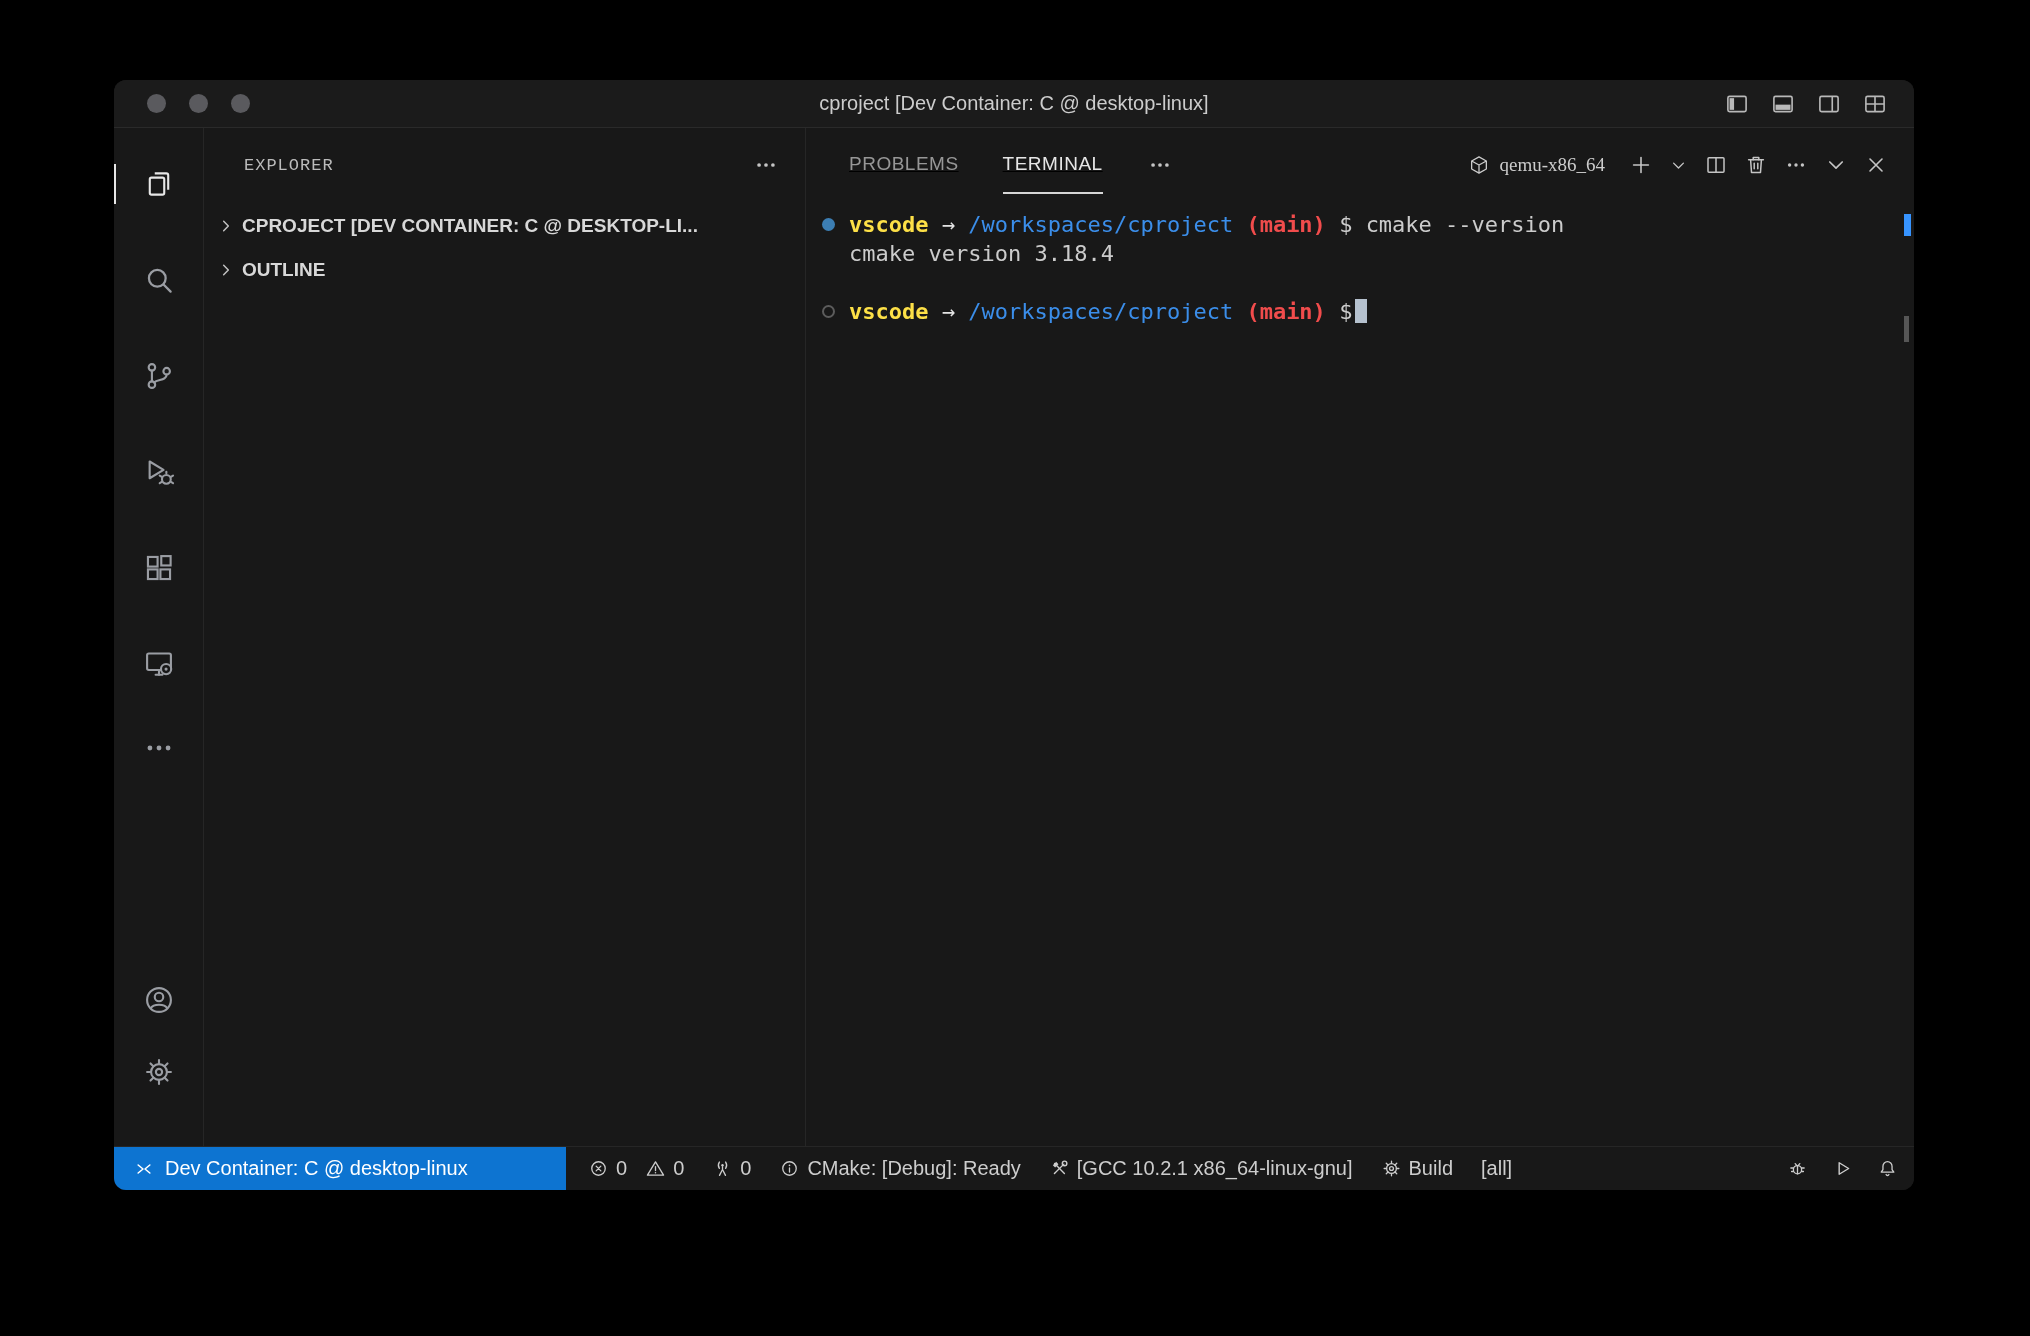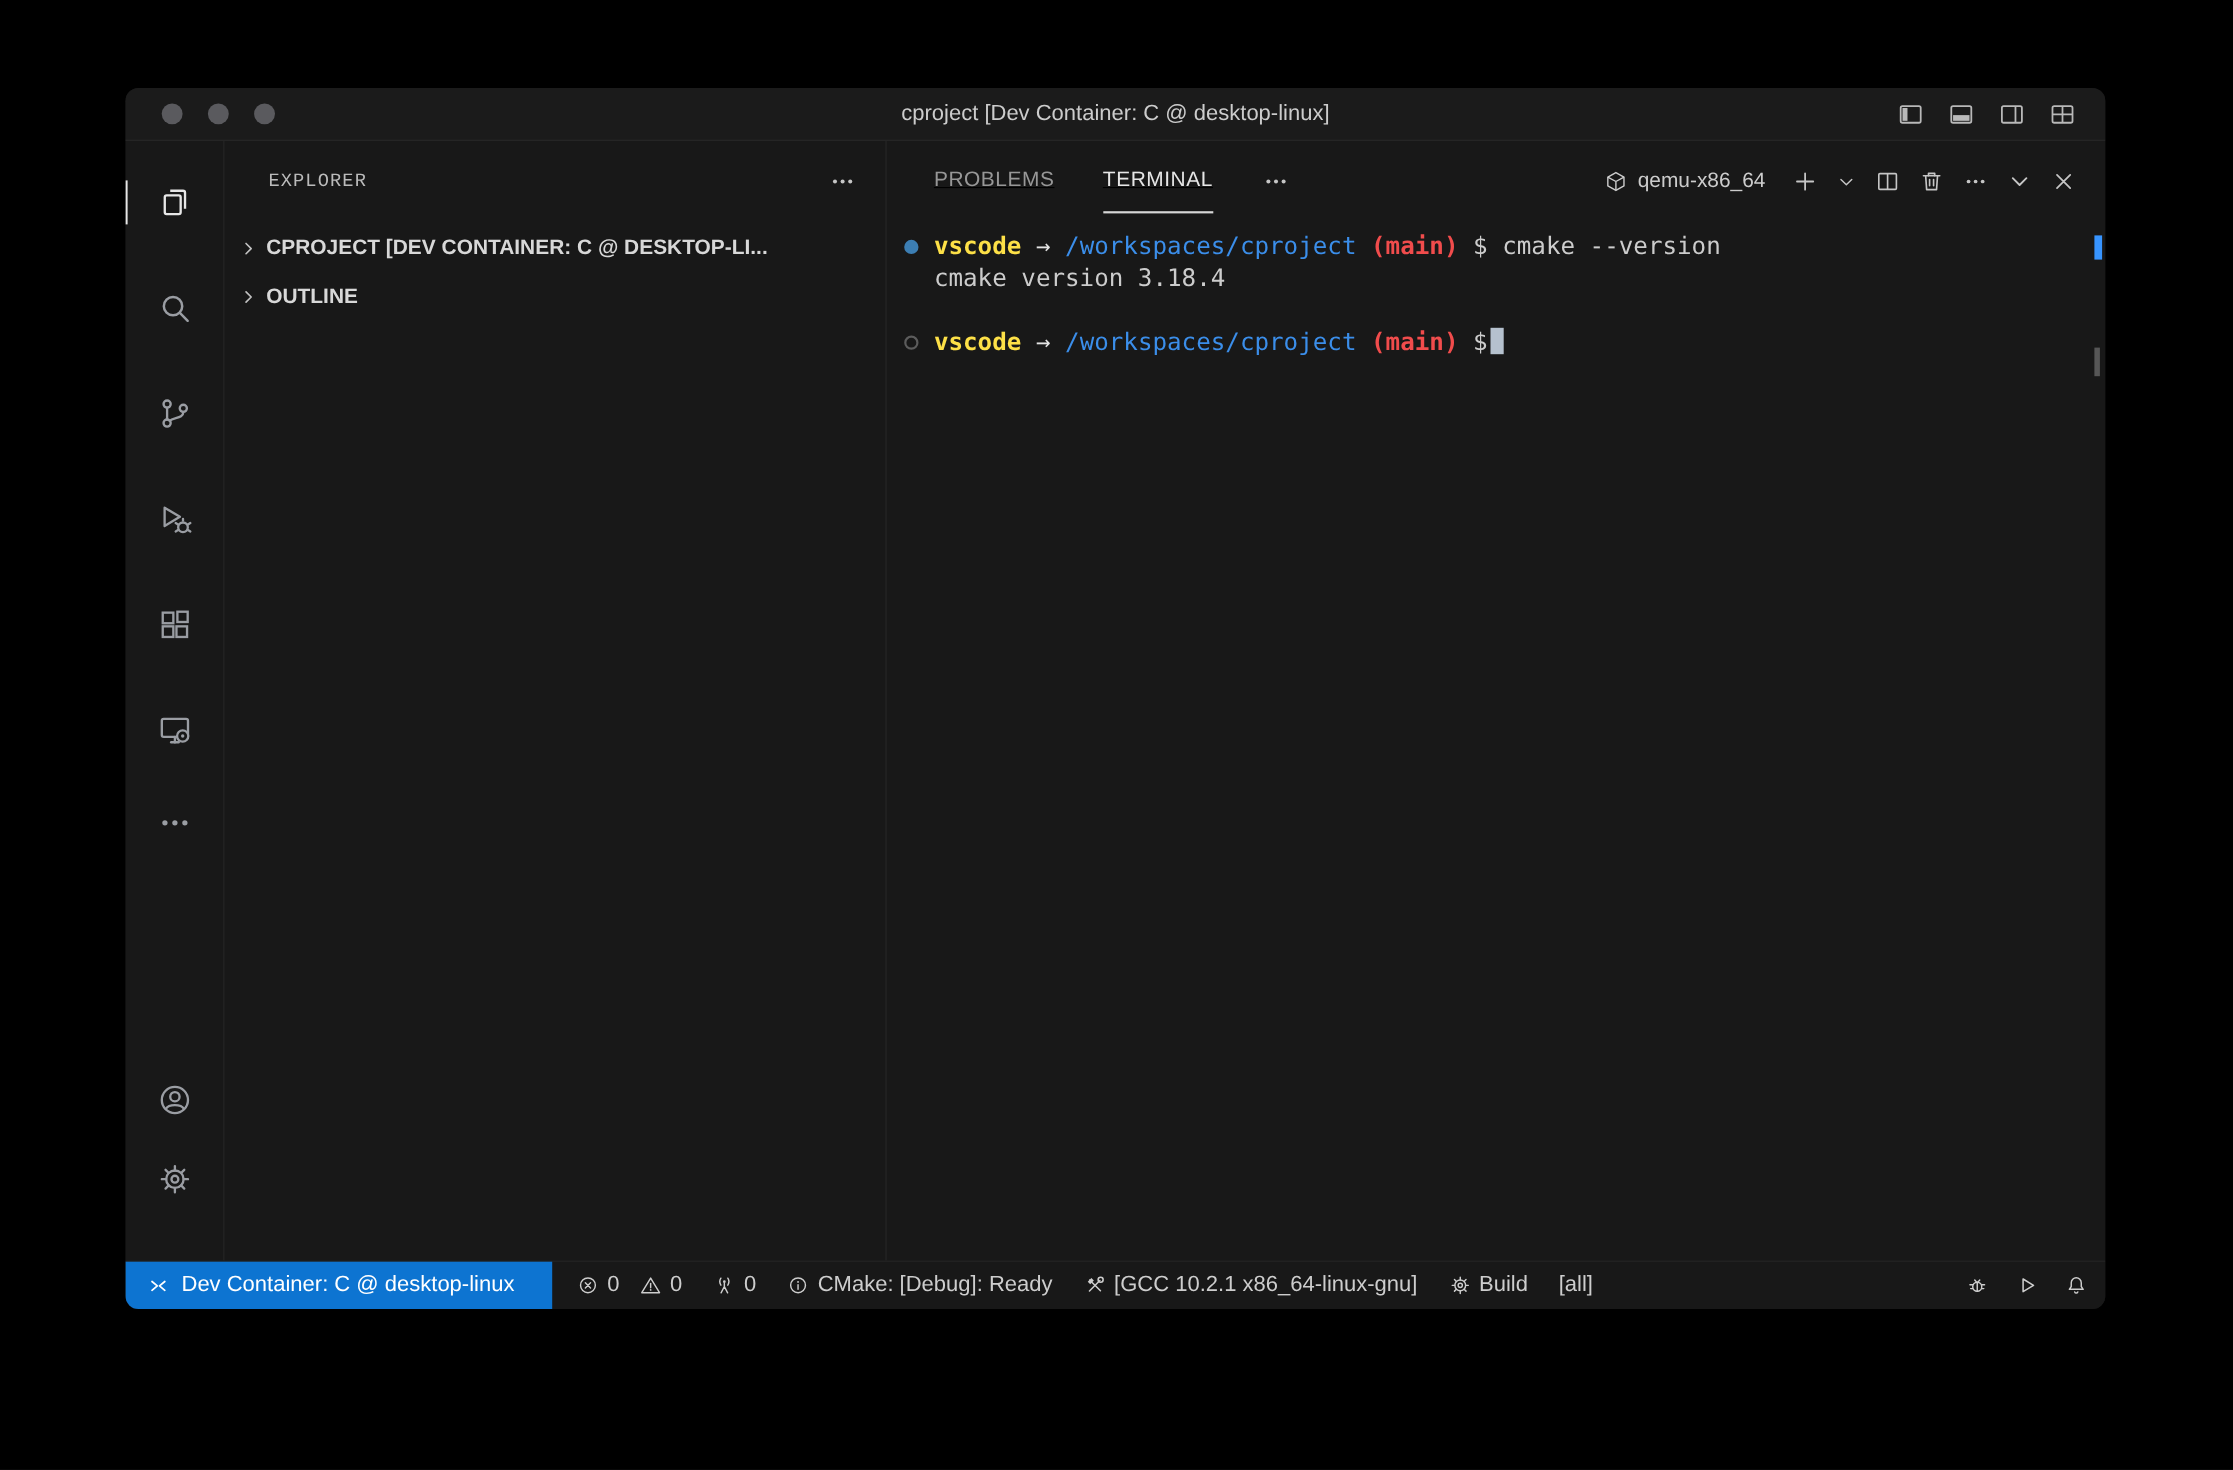--- a/index.html
+++ b/index.html
@@ -67,21 +67,21 @@
     padding:8px 26px 0 43px;
   }
   .p-tabs { display:flex; gap:44px; align-items:stretch;text-decoration:underline; }
   .p-tab {
     display:flex; align-items:center; font-size:19px; letter-spacing:.5px;
     color:#979797; border-bottom:2px solid transparent; cursor:pointer;
   }
   .p-tab.active { color:#e6e6e6; border-bottom-color:#d6d6d6; }
   .p-tab-more { align-self:center; color:#c5c5c5; }
   .p-tab-more svg { width:26px; height:26px; display:block; }
-  .p-actions { display:flex; align-items:center; gap:16px; color:#c5c5c5; }
+  .p-actions { display:flex; align-items:center; gap:16px; color:#c5c5c5;font-family:Liberation Serif, serif; }
   .p-actions svg { width:24px; height:24px; display:block; }
   .p-actions .sm svg { width:19px; height:19px; }
   .terminal-name { display:flex; align-items:center; gap:9px; font-size:19px; color:#cccccc; margin-right:8px; }
   .terminal-name svg { width:22px; height:22px; }
   .p-body { flex:1; position:relative; min-height:0; }
   .terminal {
     padding:16px 20px 0 43px;
     font-family:"DejaVu Sans Mono", monospace; font-size:22px; color:#cccccc;
   }
   .t-line { position:relative; line-height:29px; min-height:29px; }
@@ -97,21 +97,21 @@
   .t-deco.hollow { border:2px solid #5c5c5c; }
   .t-cursor { display:inline-block; width:12px; height:24px; background:#b5c1ce; vertical-align:-4px; margin-left:3px; }
   .ov-cmd   { position:absolute; top:20px;  right:3px; width:7px; height:22px; background:#3794ff; }
   .ov-thumb { position:absolute; top:122px; right:5px; width:5px; height:26px; background:#565656; }
   
   .statusbar {
     flex:0 0 44px; height:44px; display:flex; align-items:stretch;
     background:#181818; border-top:1px solid #262626; font-size:20px; color:#cdcdcd;
   }
   .sb-remote {
-    width:388px; background:#0d74d1; color:#ffffff;
+    width:452px; background:#0d74d1; color:#ffffff;
     display:flex; align-items:center; gap:11px; padding:0 18px 0 20px; cursor:pointer;
   }
   .sb-remote svg { width:20px; height:20px; display:block; }
   .sb-item { display:flex; align-items:center; gap:7px; margin-left:28px; cursor:pointer; white-space:nowrap; }
   .sb-item.first { margin-left:22px; }
   .sb-item svg { width:21px; height:21px; display:block; }
   .sb-item .gap { width:4px; }
   .sb-right { margin-left:auto; display:flex; align-items:center; gap:24px; padding-right:16px; }
   .sb-right .sb-item { margin-left:0; }
 </style>

